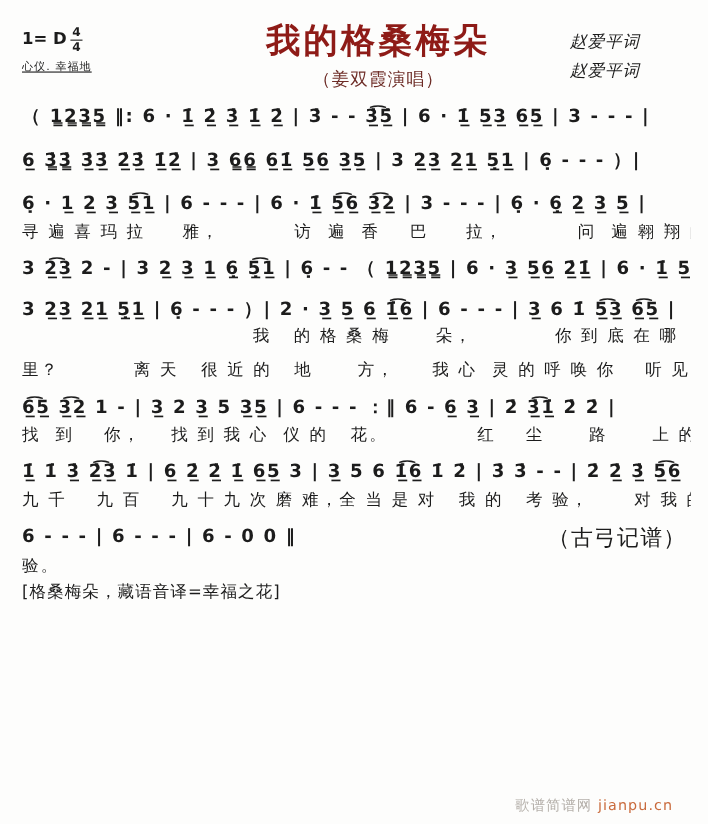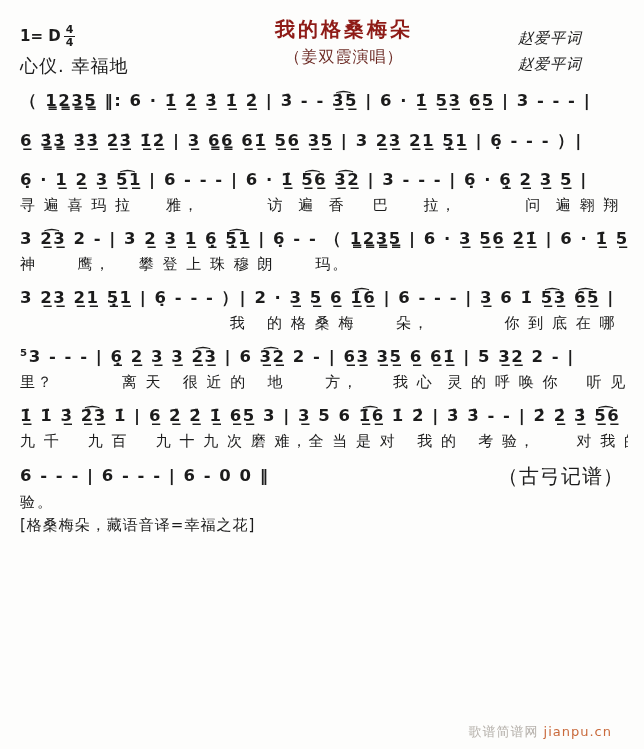--- a/index.html
+++ b/index.html
@@ -13,23 +13,23 @@
     box-sizing:border-box;
     padding:10px 16px 0 20px;
   }
   
   .header { display:flex; align-items:flex-start; margin-bottom:10px; }
   .hdr-left { width:150px; padding-top:14px; }
   .key-line { font-size:15px; font-weight:bold; white-space:nowrap; }
   .frac { display:inline-block; vertical-align:middle; text-align:center; font-size:11px; font-weight:bold; line-height:1.05; margin-left:3px; }
   .frac .top { display:block; border-bottom:1.5px solid #1c1c1c; padding:0 2px; }
   .frac .bot { display:block; padding:0 2px; }
-  .mood { font-size:18px; margin-top:6px; letter-spacing:1px; }
+  .mood { font-size:10px; margin-top:6px; letter-spacing:1px;text-decoration:underline; }
   .hdr-center { flex:1; text-align:center; }
-  .title { font-size:20px; font-weight:bold; letter-spacing:3px; color:#8e1b17; margin-top:6px; }
+  .title { font-size:31px; font-weight:bold; letter-spacing:3px; color:#8e1b17; margin-top:6px; }
   .subtitle { font-size:16px; color:#6d2c26; margin-top:4px; letter-spacing:1px; }
   .hdr-right { width:110px; text-align:left; font-size:15px; padding-top:16px; line-height:1.7; letter-spacing:1px;font-style:italic; }
   
   .system { margin-bottom:11px; }
   .system.intro { margin-bottom:14px; }
   .notes {
     font-size:16.5px; font-weight:bold;
     letter-spacing:1.5px;
     white-space:pre; overflow:hidden;
     line-height:1.55;
@@ -80,29 +80,31 @@
     </div>
     <div class="system intro">
       <div class="notes">6̲ 3̳̇3̳̇ 3̲̇3̲̇ 2̲̇3̲̇ 1̲̇2̲̇ | 3̲ 6̳6̳ 6̲1̲̇ 5̲6̲ 3̲5̲ | 3 2̲3̲ 2̲1̲ 5̣̲1̲ | 6̣ - - - ）|</div>
     </div>
     <div class="system">
       <div class="notes">6̣ · 1̲ 2̲ 3̲ 5̲͡1̲ | 6 - - - | 6 · 1̲̇ 5̲͡6̲ 3̲͡2̲ | 3 - - - | 6̣ · 6̣̲ 2̲ 3̲ 5̲ |</div>
       <div class="lyrics">寻 遍 喜 玛 拉     雅，          访  遍  香    巴     拉，          问  遍 翱 翔 的</div>
     </div>
     <div class="system">
       <div class="notes">3 2̲͡3̲ 2 - | 3 2̲ 3̲ 1̲ 6̣̲ 5̣̲͡1̲ | 6̣ - - （ 1̳2̳3̳5̳ | 6 · 3̲ 5̲6̲ 2̲̇1̲̇ | 6 · 1̲̇ 5̲6̲ 3 |</div>
-      <div class="lyrics">神      鹰，    攀 登 上 珠 穆 朗      玛。</div>
     </div>
     <div class="system">
       <div class="notes">3 2̲3̲ 2̲1̲ 5̣̲1̲ | 6̣ - - - ）| 2 · 3̲ 5̲ 6̲ 1̲̇͡6̲ | 6 - - - | 3̲ 6 1̇ 5̲͡3̲ 6̲͡5̲ |</div>
       <div class="lyrics">                               我   的 格 桑 梅      朵，           你 到 底 在 哪</div>
     </div>
     <div class="system">
-      <div class="notes">⁵3 - - - | 6̣̲ 2̲ 3̲ 3̲ 2̲͡3̲ | 6 3̲͡2̲ 2 - | 6̲3̲ 3̲5̲ 6̲ 6̲1̲̇ | 5 3̲2̲ 2 - |</div>
       <div class="lyrics">里？          离 天   很 近 的   地      方，     我 心  灵 的 呼 唤 你    听 见 了 吗？</div>
+    </div>
+    <div class="system">
+      <div class="notes">6̲͡5̲ 3̲͡2̲ 1 - | 3̲ 2 3̲ 5 3̲5̲ | 6 - - - ：‖ 6 - 6̲ 3̲ | 2̇ 3̲̇͡1̲̇ 2̇ 2̇ |</div>
+      <div class="lyrics">找  到    你，    找 到 我 心  仪 的   花。            红    尘      路      上 的</div>
     </div>
     <div class="system">
       <div class="notes">1̲̇ 1̇ 3̲̇ 2̲̇͡3̲̇ 1̇ | 6̲ 2̲̇ 2̲̇ 1̲̇ 6̲5̲ 3 | 3̲ 5 6 1̲̇͡6̲ 1̇ 2̇ | 3̇ 3̇ - - | 2̇ 2̲̇ 3̲̇ 5̲͡6̲ 1̇ |</div>
       <div class="lyrics">九 千    九 百    九 十 九 次 磨 难，全 当 是 对   我 的   考 验，      对 我 的  考</div>
     </div>
     <div class="system">
       <div class="lastline">
         <div class="notes">6 - - - | 6 - - - | 6 - 0 0 ‖</div>
         <div class="score-note">（古弓记谱）</div>
       </div>

